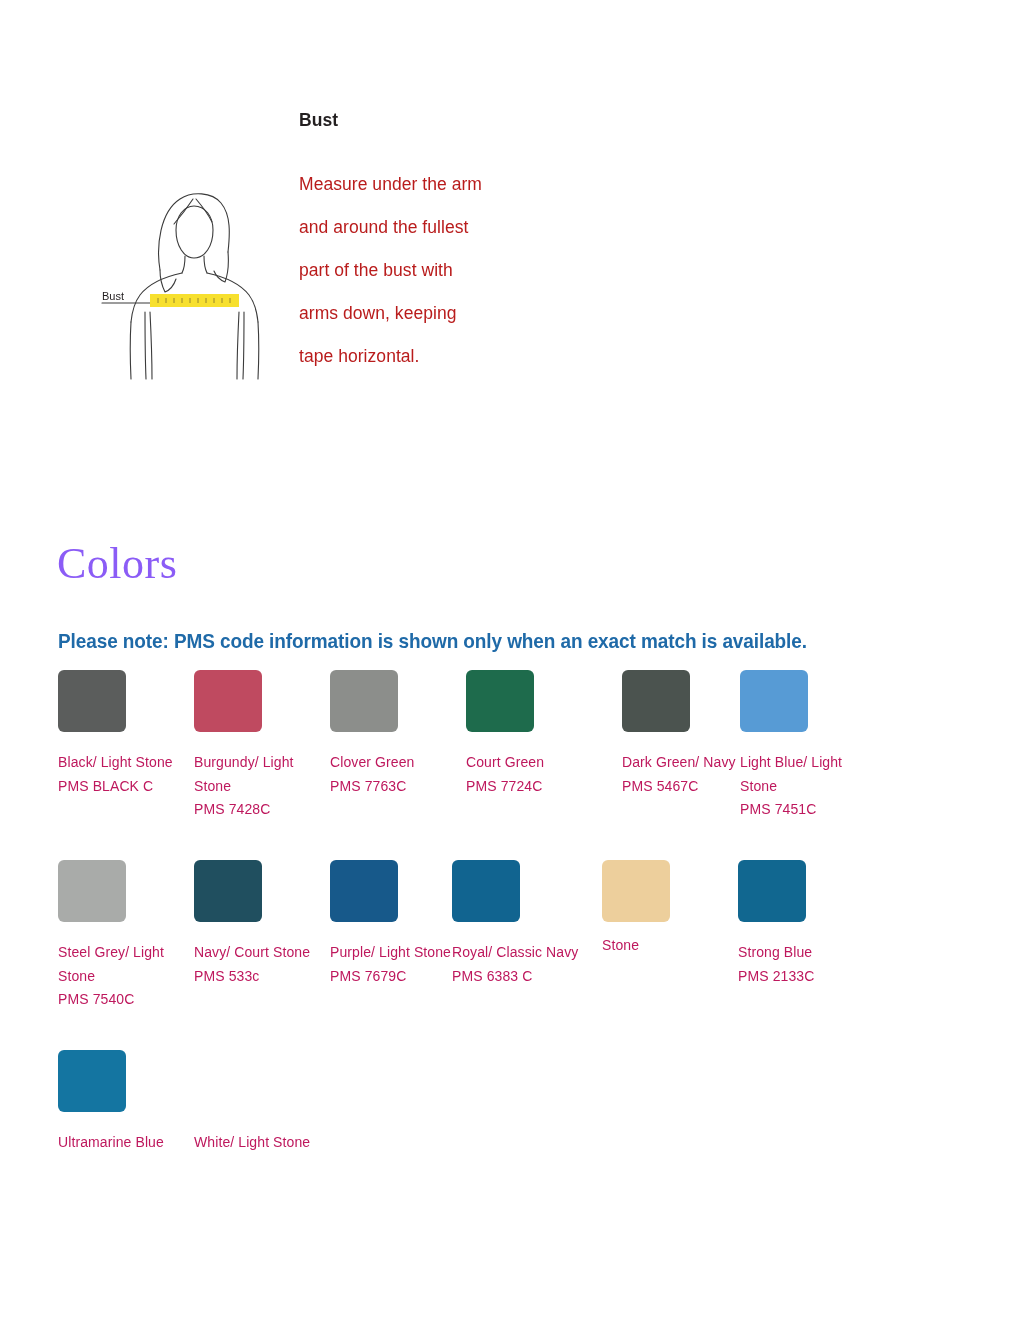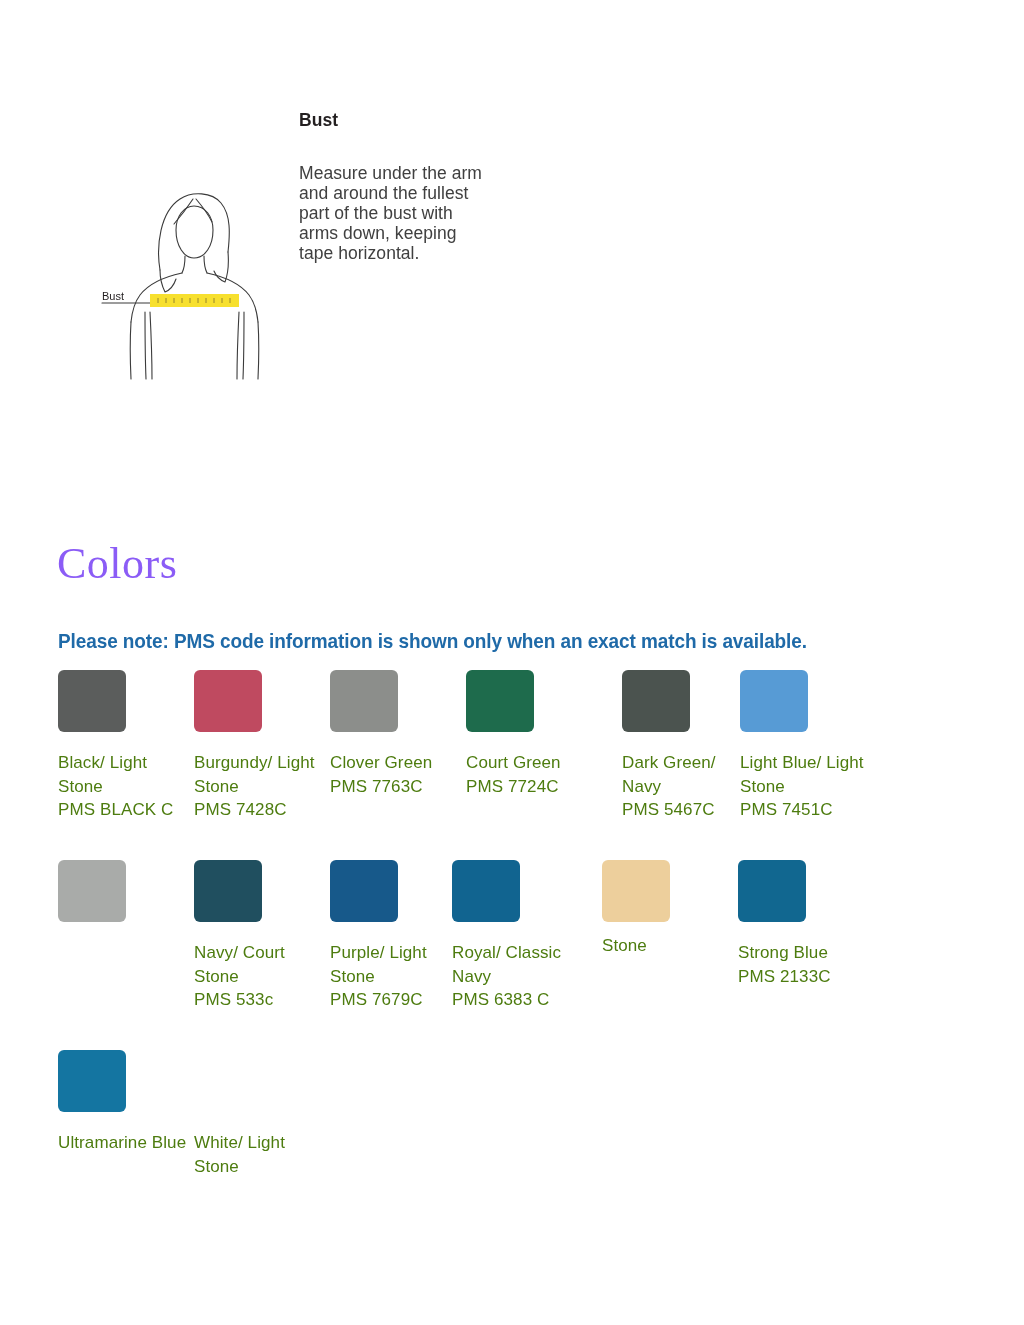--- a/index.html
+++ b/index.html
@@ -41,22 +41,22 @@
   #measure-title {
     font-size: 17.5px;
     font-weight: bold;
     letter-spacing: 0.1px;
     color: #231f20;
     margin: 0 0 32px 0;
     line-height: 1.2;
   }
   #measure-description {
     font-size: 17.5px;
-    line-height: 20px;
-    color: #404040;
+    line-height: 43px;
+    color: #b91c1c;
     margin: 0;
     letter-spacing: 0.05px;
   }
 
   
   #colors-section {
     position: absolute;
     left: 0;
     top: 470px;
     width: 1024px;
@@ -111,23 +111,23 @@
 
   .swatch-chip {
     width: 68px;
     height: 62px;
     border-radius: 6px;
     background: #ffffff;
   }
 
   .swatch-label {
     margin-top: 19px;
-    font-size: 17px;
+    font-size: 14px;
     line-height: 23.5px;
-    color: #4d7c0f;
+    color: #be185d;
     letter-spacing: 0.1px;
   }
   .swatch-label .pms-line { display: block; }
   .swatch-cell.label-raised .swatch-label { margin-top: 12px; }
 </style>
 </head>
 <body>
 
 <section id="measure-section">
 
@@ -219,20 +219,21 @@
           <div class="swatch-label"><span>Dark Green/ Navy</span><span class="pms-line">PMS 5467C</span></div>
         </div>
         <div class="swatch-cell" style="left: 716px; margin-left: 24px;">
           <div class="swatch-chip" style="background: rgb(87, 155, 213);"></div>
           <div class="swatch-label"><span>Light Blue/ Light Stone</span><span class="pms-line">PMS 7451C</span></div>
         </div>
       </div>
       <div class="swatch-row">
         <div class="swatch-cell" style="left: 58px;">
           <div class="swatch-chip" style="background: rgb(169, 171, 169);"></div>
+          <div class="swatch-label"><span>Steel Grey/ Light Stone</span><span class="pms-line">PMS 7540C</span></div>
         </div>
         <div class="swatch-cell" style="left: 194px;">
           <div class="swatch-chip" style="background: rgb(32, 79, 95);"></div>
           <div class="swatch-label"><span>Navy/ Court Stone</span><span class="pms-line">PMS 533c</span></div>
         </div>
         <div class="swatch-cell" style="left: 330px;">
           <div class="swatch-chip" style="background: rgb(23, 89, 138);"></div>
           <div class="swatch-label"><span>Purple/ Light Stone</span><span class="pms-line">PMS 7679C</span></div>
         </div>
         <div class="swatch-cell" style="left: 452px;">

